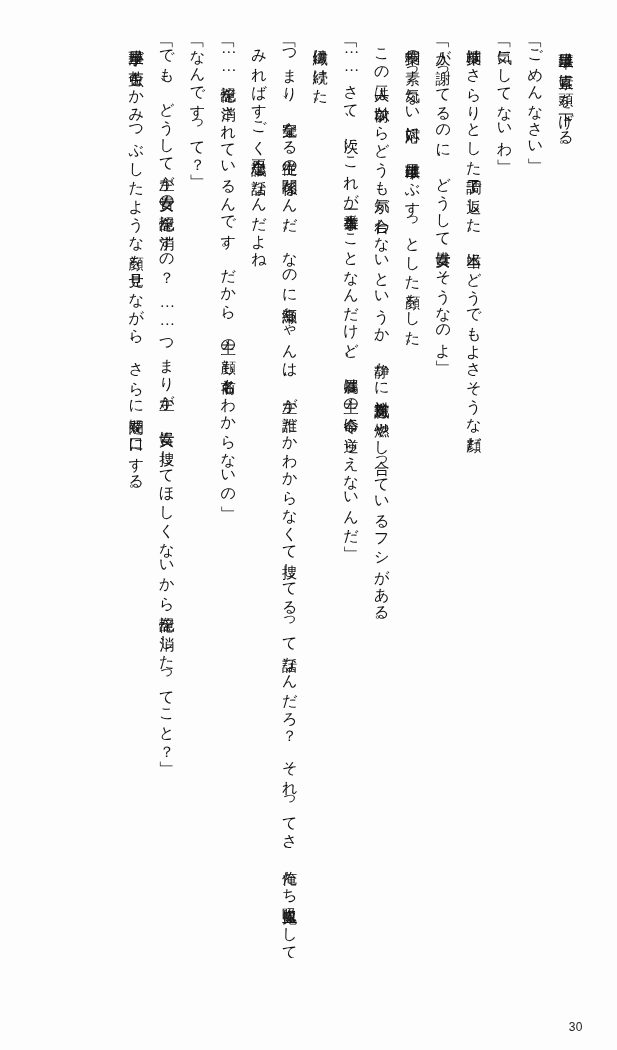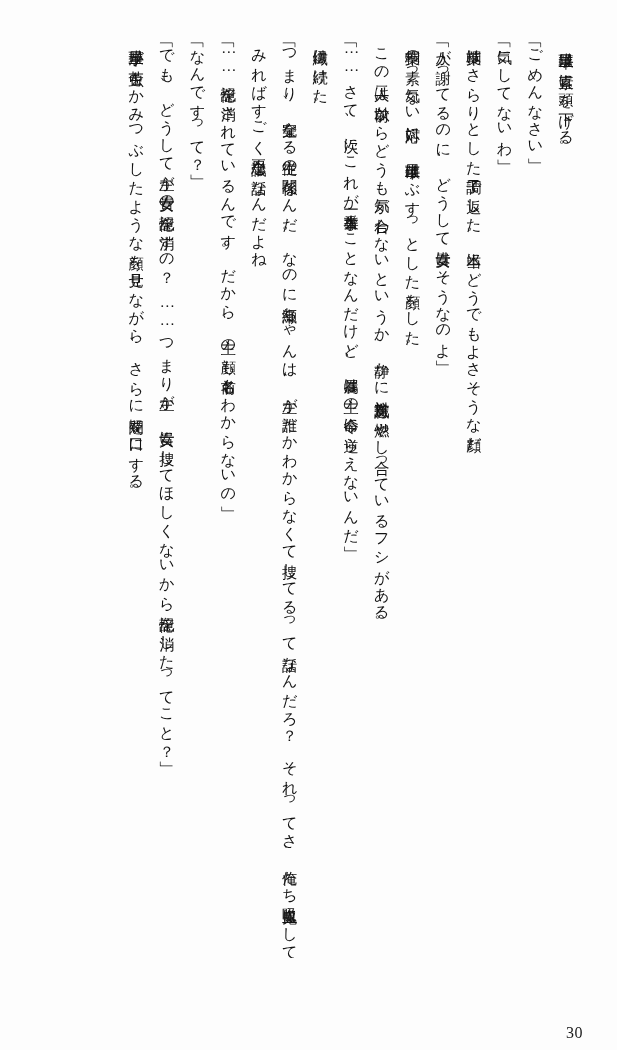--- a/index.html
+++ b/index.html
@@ -50,23 +50,23 @@
   }
 
   
   .para.indent {
     text-indent: 0.2em;
   }
 
   .page-number {
     position: absolute;
     right: 34px;
-    bottom: 8px;
-    font-size: 16px;
-    font-family: Liberation Serif, serif;
+    bottom: 16px;
+    font-size: 12px;
+    font-family: Liberation Sans, sans-serif;
     color: #1a1a1a;
     letter-spacing: 0.5px;
   }
 </style>
 </head>
 <body>
 
 <div class="page">
 
   <div class="text-block">

